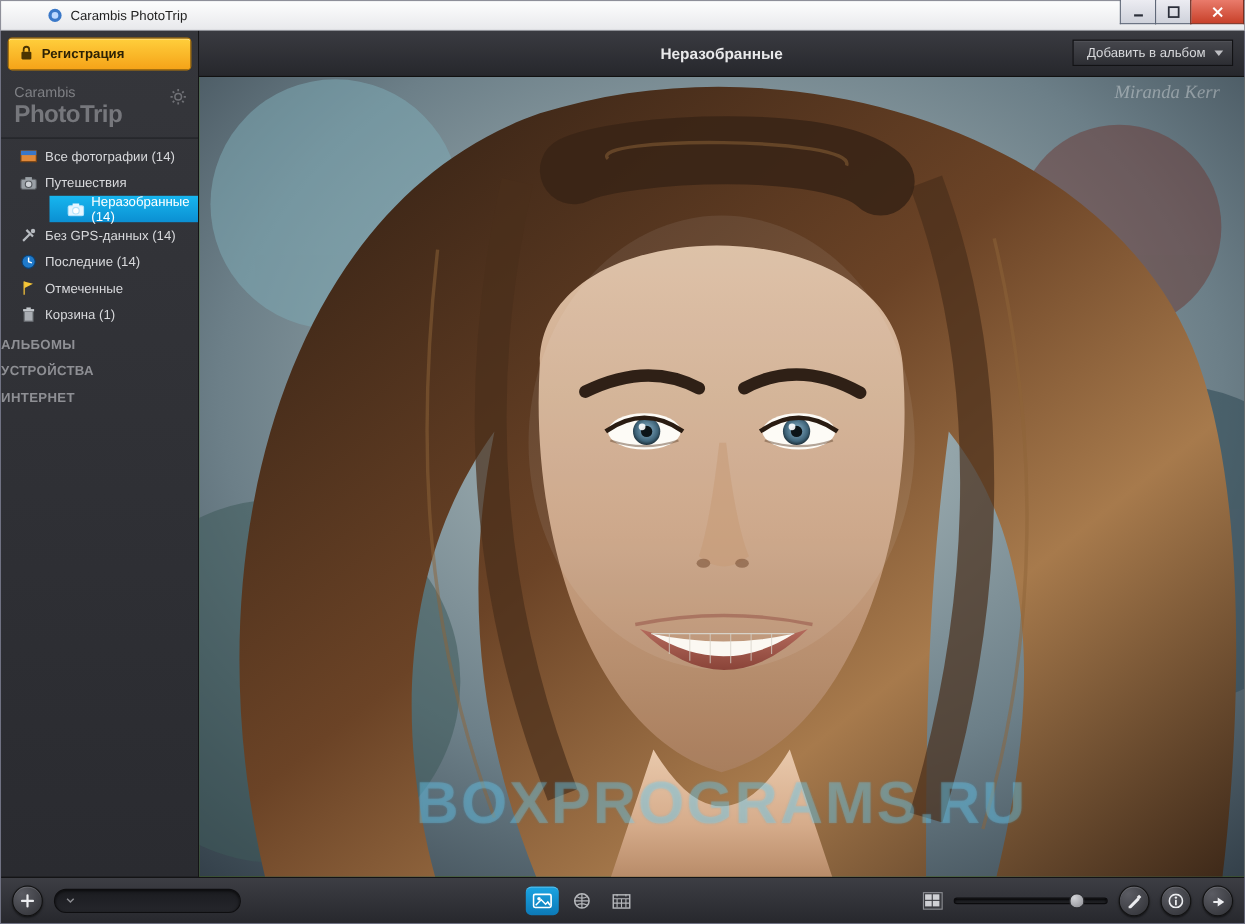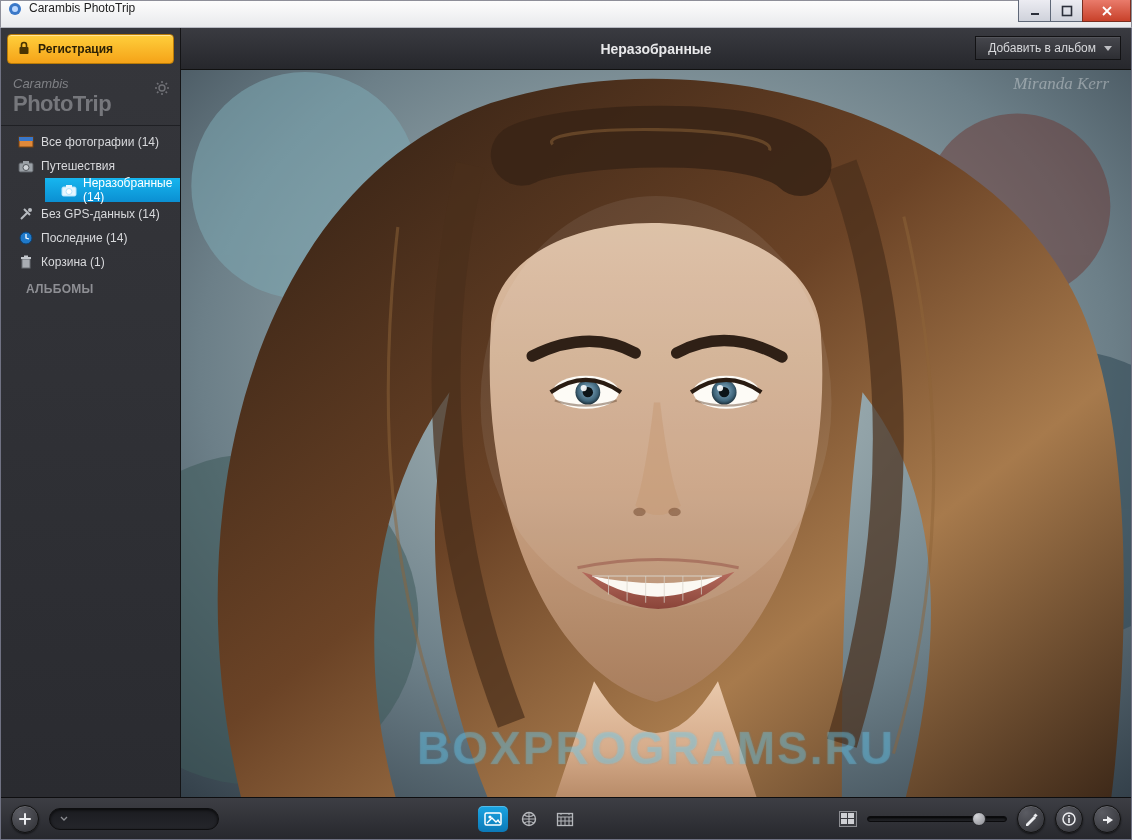--- a/index.html
+++ b/index.html
@@ -1,46 +1,46 @@
 <!DOCTYPE html>
 <html><head>
 <meta charset="utf-8">
 <style>
 html,body{margin:0;padding:0;width:1132px;height:840px;font-family:Tahoma,Verdana,Arial,sans-serif;font-size:12px;background:#fff;overflow:hidden;}
 *{box-sizing:border-box;}
 
 
-.titlebar{height:28px;background:linear-gradient(#fdfdfd,#e8e9ec);border:1px solid #8e8f99;border-bottom:1px solid #b6b8c1;display:flex;align-items:flex-start;position:relative;}
+.titlebar{height:28px;background:linear-gradient(#fdfdfd,#e8e9ec);border:1px solid #8e8f99;border-bottom:1px solid #b6b8c1;display:flex;align-items:center;position:relative;padding-left:35px;}
 .titlebar .app-icon{width:16px;height:16px;margin:0 6px;display:inline-block;}
 .titlebar .title{color:#222;font-size:12px;}
 .win-controls{position:absolute;right:0;top:-1px;display:flex;}
 .win-btn{width:33px;height:22px;border:1px solid #5f6878;border-top:none;margin-left:-1px;display:flex;align-items:center;justify-content:center;background:linear-gradient(#ececf2,#cfd2db);}
 .win-btn.close{width:49px;background:linear-gradient(#e97b6b,#c8412a);border-color:#7a2e20;}
 .win-btn svg{display:block;}
 
 
 .app{position:absolute;left:0;top:28px;right:0;bottom:0;border:1px solid #707283;border-top:none;background:#2a2b30;display:flex;flex-direction:column;}
 
 
 .body{flex:1;display:flex;min-height:0;}
 
 
 .sidebar{width:180px;background:linear-gradient(#35363b,#2a2b30);display:flex;flex-direction:column;border-right:1px solid #141416;}
 .reg-bar{height:30px;margin:6px;border-radius:4px;background:linear-gradient(#ffcf3c,#f5a318);display:flex;align-items:center;color:#2d2205;font-size:12px;font-weight:bold;border:1px solid #b97b07;box-shadow:inset 0 1px 0 rgba(255,255,255,.5);}
 .reg-bar .lock{margin:0 8px 0 10px;}
 .brand{padding:6px 12px 8px 12px;border-bottom:1px solid #1f2024;position:relative;}
-.brand .brand1{color:#7f8085;font-size:13px;font-style:italic;}
+.brand .brand1{color:#7f8085;font-size:13px;}
 .brand .brand2{color:#76777c;font-size:22px;font-weight:bold;letter-spacing:-0.5px;}
 .brand .gear{position:absolute;right:10px;top:10px;color:#6b6c71;}
 
 .nav{padding-top:4px;}
 .nav-item{display:flex;align-items:center;height:24px;padding:0 16px;color:#d8d9dc;font-size:12px;cursor:default;}
 .nav-item .ico{width:18px;display:flex;justify-content:center;margin-right:6px;}
 .nav-item.selected{background:linear-gradient(#17b6ef,#0b8fd2);color:#fff;margin-left:44px;}
-.section-label{padding:8px 12px 2px 25px;color:#8e8f94;font-weight:bold;font-size:12px;letter-spacing:0.3px;}
+.section-label{padding:8px 12px 2px 0;color:#8e8f94;font-weight:bold;font-size:12px;letter-spacing:0.3px;}
 
 
 .main{flex:1;display:flex;flex-direction:column;min-width:0;}
 .main-header{height:42px;background:linear-gradient(#3a3b41,#26272c);border-bottom:1px solid #111;display:flex;align-items:center;position:relative;}
 .main-title{position:absolute;left:0;right:0;text-align:center;color:#e8e8ea;font-size:14px;font-weight:bold;pointer-events:none;}
 .add-album{position:absolute;right:10px;top:8px;height:24px;padding:0 8px 0 12px;background:linear-gradient(#46474d,#2d2e33);border:1px solid #121214;border-radius:0;color:#d7d8db;font-size:12px;display:flex;align-items:center;gap:8px;box-shadow:inset 0 1px 0 rgba(255,255,255,.08);}
 .add-album .tri{width:0;height:0;border-left:4px solid transparent;border-right:4px solid transparent;border-top:5px solid #bdbec2;}
 
 .viewer{flex:1;background:#4d7c0f;display:flex;align-items:center;justify-content:flex-start;overflow:hidden;position:relative;}
 .photo{width:100%;height:100%;}
@@ -50,21 +50,21 @@
 .circ-btn{width:28px;height:28px;border-radius:50%;background:radial-gradient(circle at 30% 25%,#5b5c63,#2f3035);border:1px solid #111;box-shadow:inset 0 1px 0 rgba(255,255,255,.12),0 1px 2px rgba(0,0,0,.6);display:flex;align-items:center;justify-content:center;color:#e9e9ec;}
 .search-pill{width:170px;height:22px;border-radius:11px;background:linear-gradient(#1b1c20,#25262b);border:1px solid #0e0e10;box-shadow:inset 0 1px 3px rgba(0,0,0,.7);display:flex;align-items:center;padding:0 8px;color:#9a9ba0;}
 .search-pill input{flex:1;background:transparent;border:none;outline:none;color:#d7d8db;font-size:11px;}
 .footer .center{flex:1;display:flex;justify-content:center;gap:6px;}
 .mode-btn{width:30px;height:26px;border-radius:5px;display:flex;align-items:center;justify-content:center;color:#cfd0d4;}
 .mode-btn.active{background:linear-gradient(#1aa5e3,#0c79b7);color:#fff;box-shadow:inset 0 1px 0 rgba(255,255,255,.25);}
 .slider{width:140px;height:6px;border-radius:3px;background:linear-gradient(#17181b,#222327);border:1px solid #0b0b0d;position:relative;box-shadow:inset 0 1px 2px rgba(0,0,0,.8);}
 .slider .knob{position:absolute;top:-5px;width:14px;height:14px;border-radius:50%;background:radial-gradient(circle at 30% 25%,#d3d4d8,#8a8b91);border:1px solid #2c2d31;left:104px;}
 .thumb-toggle{width:18px;height:16px;border:1px solid #8b8c91;background:#3a3b40;display:flex;flex-wrap:wrap;padding:1px;gap:1px;}
 .thumb-toggle span{width:6px;height:5px;background:#cfd0d4;}
-.watermark{position:absolute;left:0;right:0;bottom:22px;text-align:center;font-size:46px;font-weight:900;letter-spacing:2px;color:rgba(136,225,255,.22);font-family:Arial,sans-serif;pointer-events:none;text-shadow:0 0 2px rgba(60,180,230,.3);}
+.watermark{position:absolute;left:0;right:0;bottom:36px;text-align:center;font-size:54px;font-weight:900;letter-spacing:2px;color:rgba(136,225,255,.22);font-family:Arial,sans-serif;pointer-events:none;text-shadow:0 0 2px rgba(60,180,230,.3);}
 .signature{position:absolute;right:22px;top:4px;color:rgba(255,255,255,.35);font-style:italic;font-family:'Comic Sans MS',cursive;font-size:17px;pointer-events:none;}
 </style>
 </head>
 <body>
 
 <div class="titlebar">
   <span class="app-icon">
     <svg width="16" height="16" viewBox="0 0 16 16">
         <circle cx="8" cy="8" r="6" fill="#3a78c8"></circle>
         <circle cx="8" cy="8" r="3" fill="#bcd8ff"></circle>
@@ -168,30 +168,41 @@
               <svg width="16" height="16">
                 <circle cx="8" cy="8" r="6" fill="#1f79c9" stroke="#0d3f6e"></circle>
                 <path d="M8 4 V8 L11 9" stroke="#fff" stroke-width="1.3" fill="none"></path>
               </svg>
             </span>
           <span>Последние (14)</span>
         </div>
         <div class="nav-item">
           <span class="ico">
               <svg width="16" height="16">
+                <path d="M4 2 V14" stroke="#caa23a" stroke-width="1.5"></path>
+                <path d="M4 2 L12 4 L4 8 Z" fill="#f4c537"></path>
+              </svg>
+            </span>
+          <span>Отмеченные</span>
+        </div>
+        <div class="nav-item">
+          <span class="ico">
+              <svg width="16" height="16">
                 <rect x="4" y="5" width="8" height="9" fill="#a9adb3" stroke="#6b6f74"></rect>
                 <rect x="3" y="3" width="10" height="2" fill="#c4c8cd"></rect>
                 <rect x="6" y="1.5" width="4" height="2" fill="#c4c8cd"></rect>
               </svg>
             </span>
           <span>Корзина (1)</span>
         </div>
       </div>
 
       <div class="section-label">АЛЬБОМЫ</div>
+      <div class="section-label">УСТРОЙСТВА</div>
+      <div class="section-label">ИНТЕРНЕТ</div>
     </div>
 
     <div class="main">
       <div class="main-header">
         <div class="main-title">Неразобранные</div>
         <div class="add-album">
           <span>Добавить в альбом</span>
           <span class="tri"></span>
         </div>
       </div>

